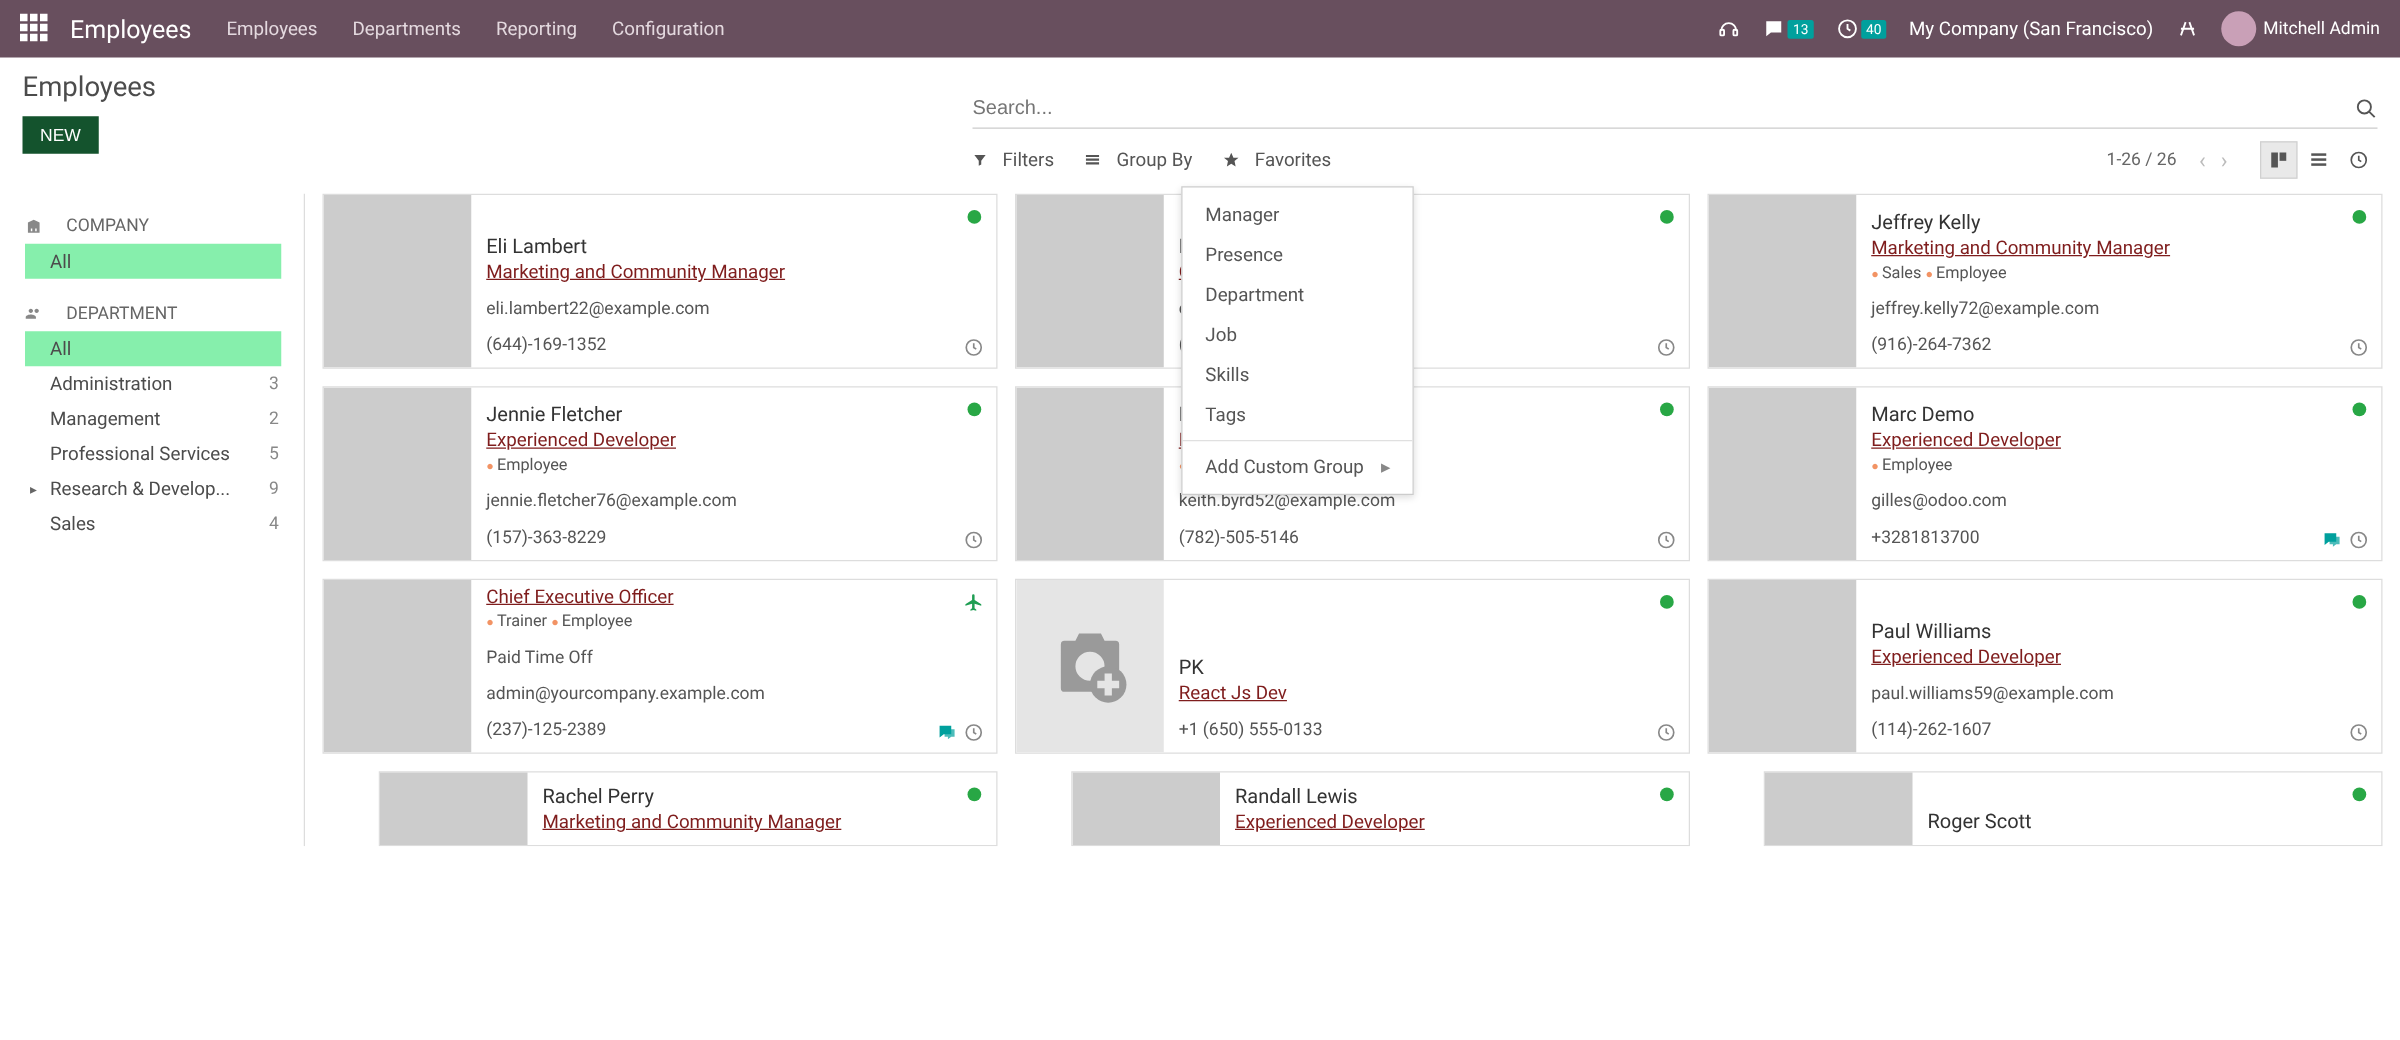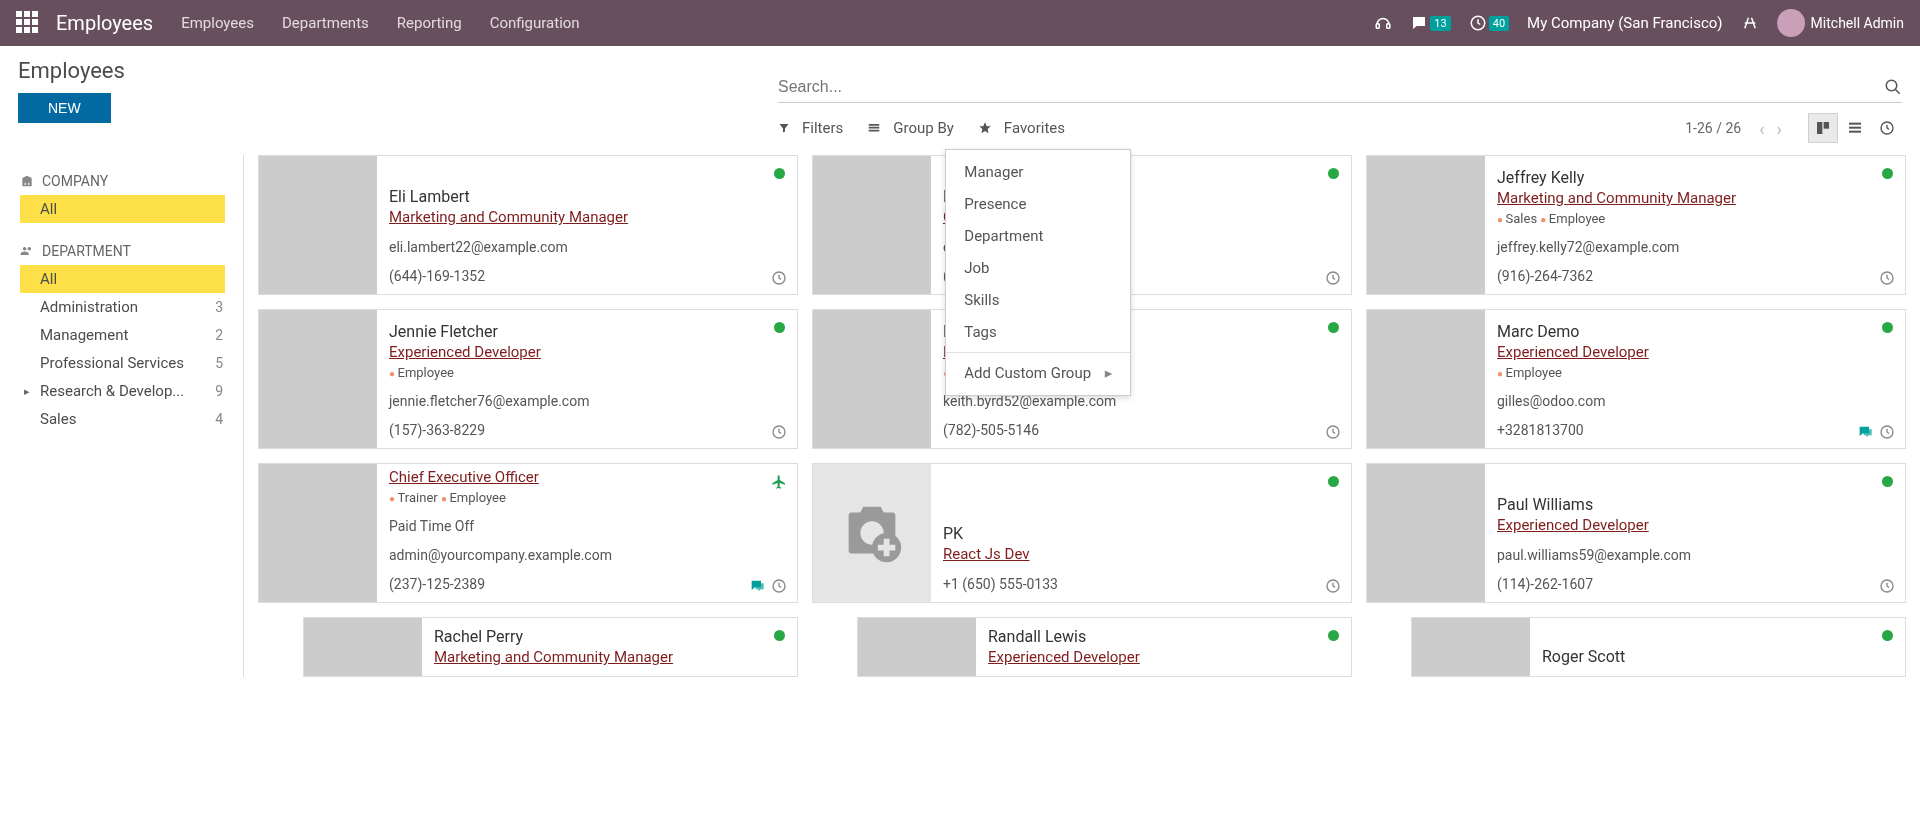--- a/index.html
+++ b/index.html
@@ -16,21 +16,21 @@
 .topnav .right { display: flex; align-items: center; gap: 18px; }
 .topnav .icon-btn { color: #fff; cursor: pointer; position: relative; display: flex; align-items: center; }
 .topnav .badge { background: #00a09d; color: #fff; font-size: 11px; padding: 1px 4px; border-radius: 2px; margin-left: 2px; }
 .topnav .company { font-size: 15px; }
 .topnav .avatar { width: 28px; height: 28px; border-radius: 50%; background: #c9a0b7; margin-right: 6px; display:inline-block; vertical-align:middle; }
 
 
 .controlbar { display: flex; align-items: flex-start; padding: 12px 18px 0 18px; }
 .controlbar .left { flex: 0 0 760px; }
 .controlbar .left h1 { font-size: 22px; font-weight: 400; color: #4c4c4c; margin-bottom: 10px; }
-.btn-new { background: #0369a1; color: #fff; border: none; padding: 7px 30px; font-size: 14px; cursor: pointer; text-align: right; }
+.btn-new { background: #14532d; color: #fff; border: none; padding: 7px 14px; font-size: 14px; cursor: pointer; text-align: right; }
 .controlbar .right { flex: 1; margin-top: 16px; }
 .searchbox { border-bottom: 1px solid #ccc; display: flex; align-items: center; padding: 4px 0 6px 0; }
 .searchbox input { border: none; outline: none; font-size: 16px; flex: 1; color: #666; }
 .searchbox .search-icon { color: #666; cursor: pointer; }
 
 .filterbar { display: flex; align-items: center; margin-top: 10px; position: relative; }
 .filterbar .fgroup { display: flex; gap: 24px; }
 .filterbar .fbtn { color: #555; cursor: pointer; display: flex; align-items: center; gap: 12px; font-size: 15px; }
 .filterbar .pager-area { margin-left: auto; display: flex; align-items: center; gap: 14px; color: #666; }
 .filterbar .pager-nav { display: flex; gap: 4px; }
@@ -41,24 +41,24 @@
 
 
 .dropdown { position: absolute; top: 30px; left: 78px; background: #fff; border: 1px solid #ccc; box-shadow: 0 2px 6px rgba(0,0,0,.15); min-width: 186px; z-index: 100; padding: 6px 0; }
 .dropdown .ditem { padding: 7px 18px; color: #555; cursor: pointer; font-size: 15px; }
 .dropdown .dsep { border-top: 1px solid #e0e0e0; margin: 4px 0; }
 .dropdown .ditem.arrow::after { content: "▸"; float: right; color: #888; }
 
 
 .main { display: flex; margin-top: 12px; }
 .sidebar { width: 244px; border-right: 1px solid #ddd; padding: 12px 0; }
-.sidebar .sec-header { display: flex; align-items: center; gap: 8px; padding: 6px 20px; color: #666; font-size: 14px; }
+.sidebar .sec-header { display: flex; align-items: center; gap: 19px; padding: 6px 20px; color: #666; font-size: 14px; }
 .sidebar .sec-header svg { width: 14px; height: 14px; fill: #888; }
 .sidebar .item { display: flex; justify-content: space-between; align-items: center; padding: 5px 20px 5px 40px; font-size: 15px; color: #4c4c4c; cursor: pointer; }
-.sidebar .item.active { background: #fde047; margin: 0 18px 0 20px; padding-left: 20px; border-radius: 0; }
+.sidebar .item.active { background: #86efac; margin: 0 18px 0 20px; padding-left: 20px; border-radius: 0; }
 .sidebar .item .count { color: #888; font-size: 14px; }
 .sidebar .item.has-arrow::before { content: "▸"; position: absolute; margin-left: -16px; color: #666; font-size: 11px; }
 
 
 .grid { flex: 1; padding: 0 14px; display: grid; grid-template-columns: repeat(3, 1fr); gap: 14px; align-content: start; }
 .card { border: 1px solid #ddd; display: flex; position: relative; background: #fff; height: 140px; overflow: hidden; align-items: flex-end; }
 .card .photo { width: 118px; height: 100%; background: #ccc; flex-shrink: 0; display:flex; align-items:center; justify-content:center; }
 .card .photo.ph { background: #e5e5e5; }
 .card .photo svg { width: 70px; height: 70px; fill: #9a9a9a; }
 .card .body { padding: 10px 12px; flex: 1; position: relative; }

